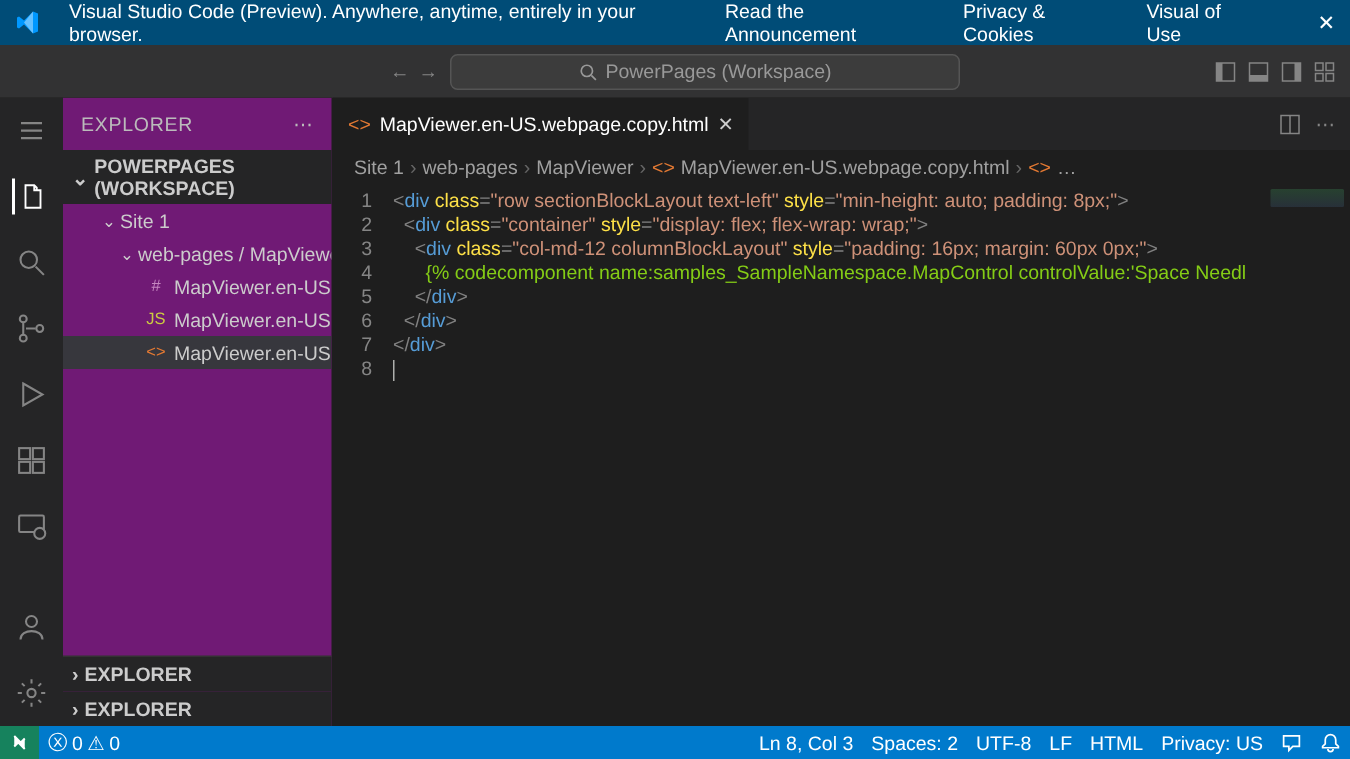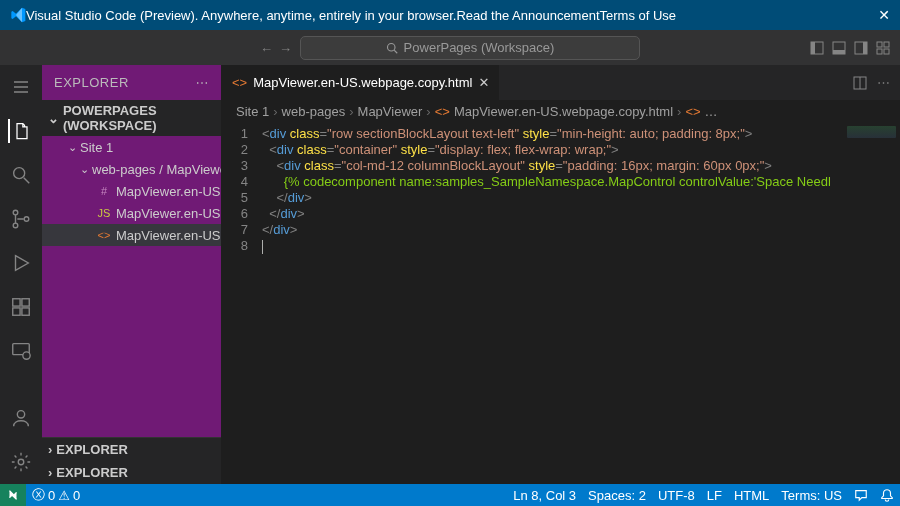--- a/index.html
+++ b/index.html
@@ -1,17 +1,17 @@
 <!DOCTYPE html>
 <html><head>
 <meta charset="utf-8">
 <style>
 *{margin:0;padding:0;box-sizing:border-box;font-family:-apple-system,"Segoe UI",sans-serif;font-size:13px}
 body{background:#1e1e1e;color:#ccc;width:900px;height:506px;overflow:hidden;display:flex;flex-direction:column}
-.top-banner{background:#004c77;color:#fff;height:30px;display:flex;align-items:center;padding:0 10px;gap:0}
+.top-banner{background:#004c77;color:#fff;height:30px;display:flex;align-items:center;padding:0 10px;gap:20px}
 .top-banner .vscode-icon{width:16px;height:16px}
 .top-banner a{color:#fff;}
 .top-banner span{color:#fff}
 .top-banner .spacer{flex:1}
 .top-banner .close{cursor:pointer;font-size:14px}
 .title-bar{background:#323233;height:35px;display:flex;align-items:center;justify-content:center;gap:8px;position:relative}
 .nav-arrows{display:flex;gap:6px;color:#858585}
 .nav-arrow{cursor:pointer}
 .search-box{background:#3c3c3c;border:1px solid #555;border-radius:5px;width:340px;height:24px;display:flex;align-items:center;justify-content:center;color:#999;gap:6px}
 .layout-icons{position:absolute;right:10px;display:flex;gap:8px;color:#858585}
@@ -65,21 +65,22 @@
 
 <div class="top-banner">
   <span>
     <svg class="vscode-icon" viewBox="0 0 24 24">
         <path fill="#0098ff" d="M23 3l-5-2-9 9-5-4-2 1v10l2 1 5-4 9 9 5-2V3z"></path>
         <path fill="#fff" opacity=".4" d="M18 1l-9 11 9 11V1z"></path>
       </svg>
   </span>
   <span>Visual Studio Code (Preview). Anywhere, anytime, entirely in your browser.</span>
   <a>Read the Announcement</a>
-  <a>Terms of Use</a>
+  <a>Privacy &amp; Cookies</a>
+  <a>Visual of Use</a>
   <span class="spacer"></span>
   <span class="close">✕</span>
 </div>
 
 <div class="title-bar">
   <div class="nav-arrows">
     <span class="nav-arrow">←</span>
     <span class="nav-arrow">→</span>
   </div>
   <div class="search-box">
@@ -288,21 +289,21 @@
       <span>0</span>
     <span>⚠</span>
       <span>0</span>
   </div>
   <div class="right">
     <div class="item">Ln 8, Col 3</div>
     <div class="item">Spaces: 2</div>
     <div class="item">UTF-8</div>
     <div class="item">LF</div>
     <div class="item">HTML</div>
-    <div class="item">Terms: US</div>
+    <div class="item">Privacy: US</div>
     <div class="item">
         <svg width="14" height="14" viewBox="0 0 16 16">
           <path fill="none" stroke="#fff" stroke-width="1.3" d="M2 3h12v8H9l-3 3v-3H2z"></path>
         </svg>
       </div>
     <div class="item">
         <svg width="14" height="14" viewBox="0 0 16 16">
           <path fill="none" stroke="#fff" stroke-width="1.3" d="M8 2a4 4 0 00-4 4v3l-2 2v1h12v-1l-2-2V6a4 4 0 00-4-4zM6 13a2 2 0 004 0"></path>
         </svg>
       </div>

